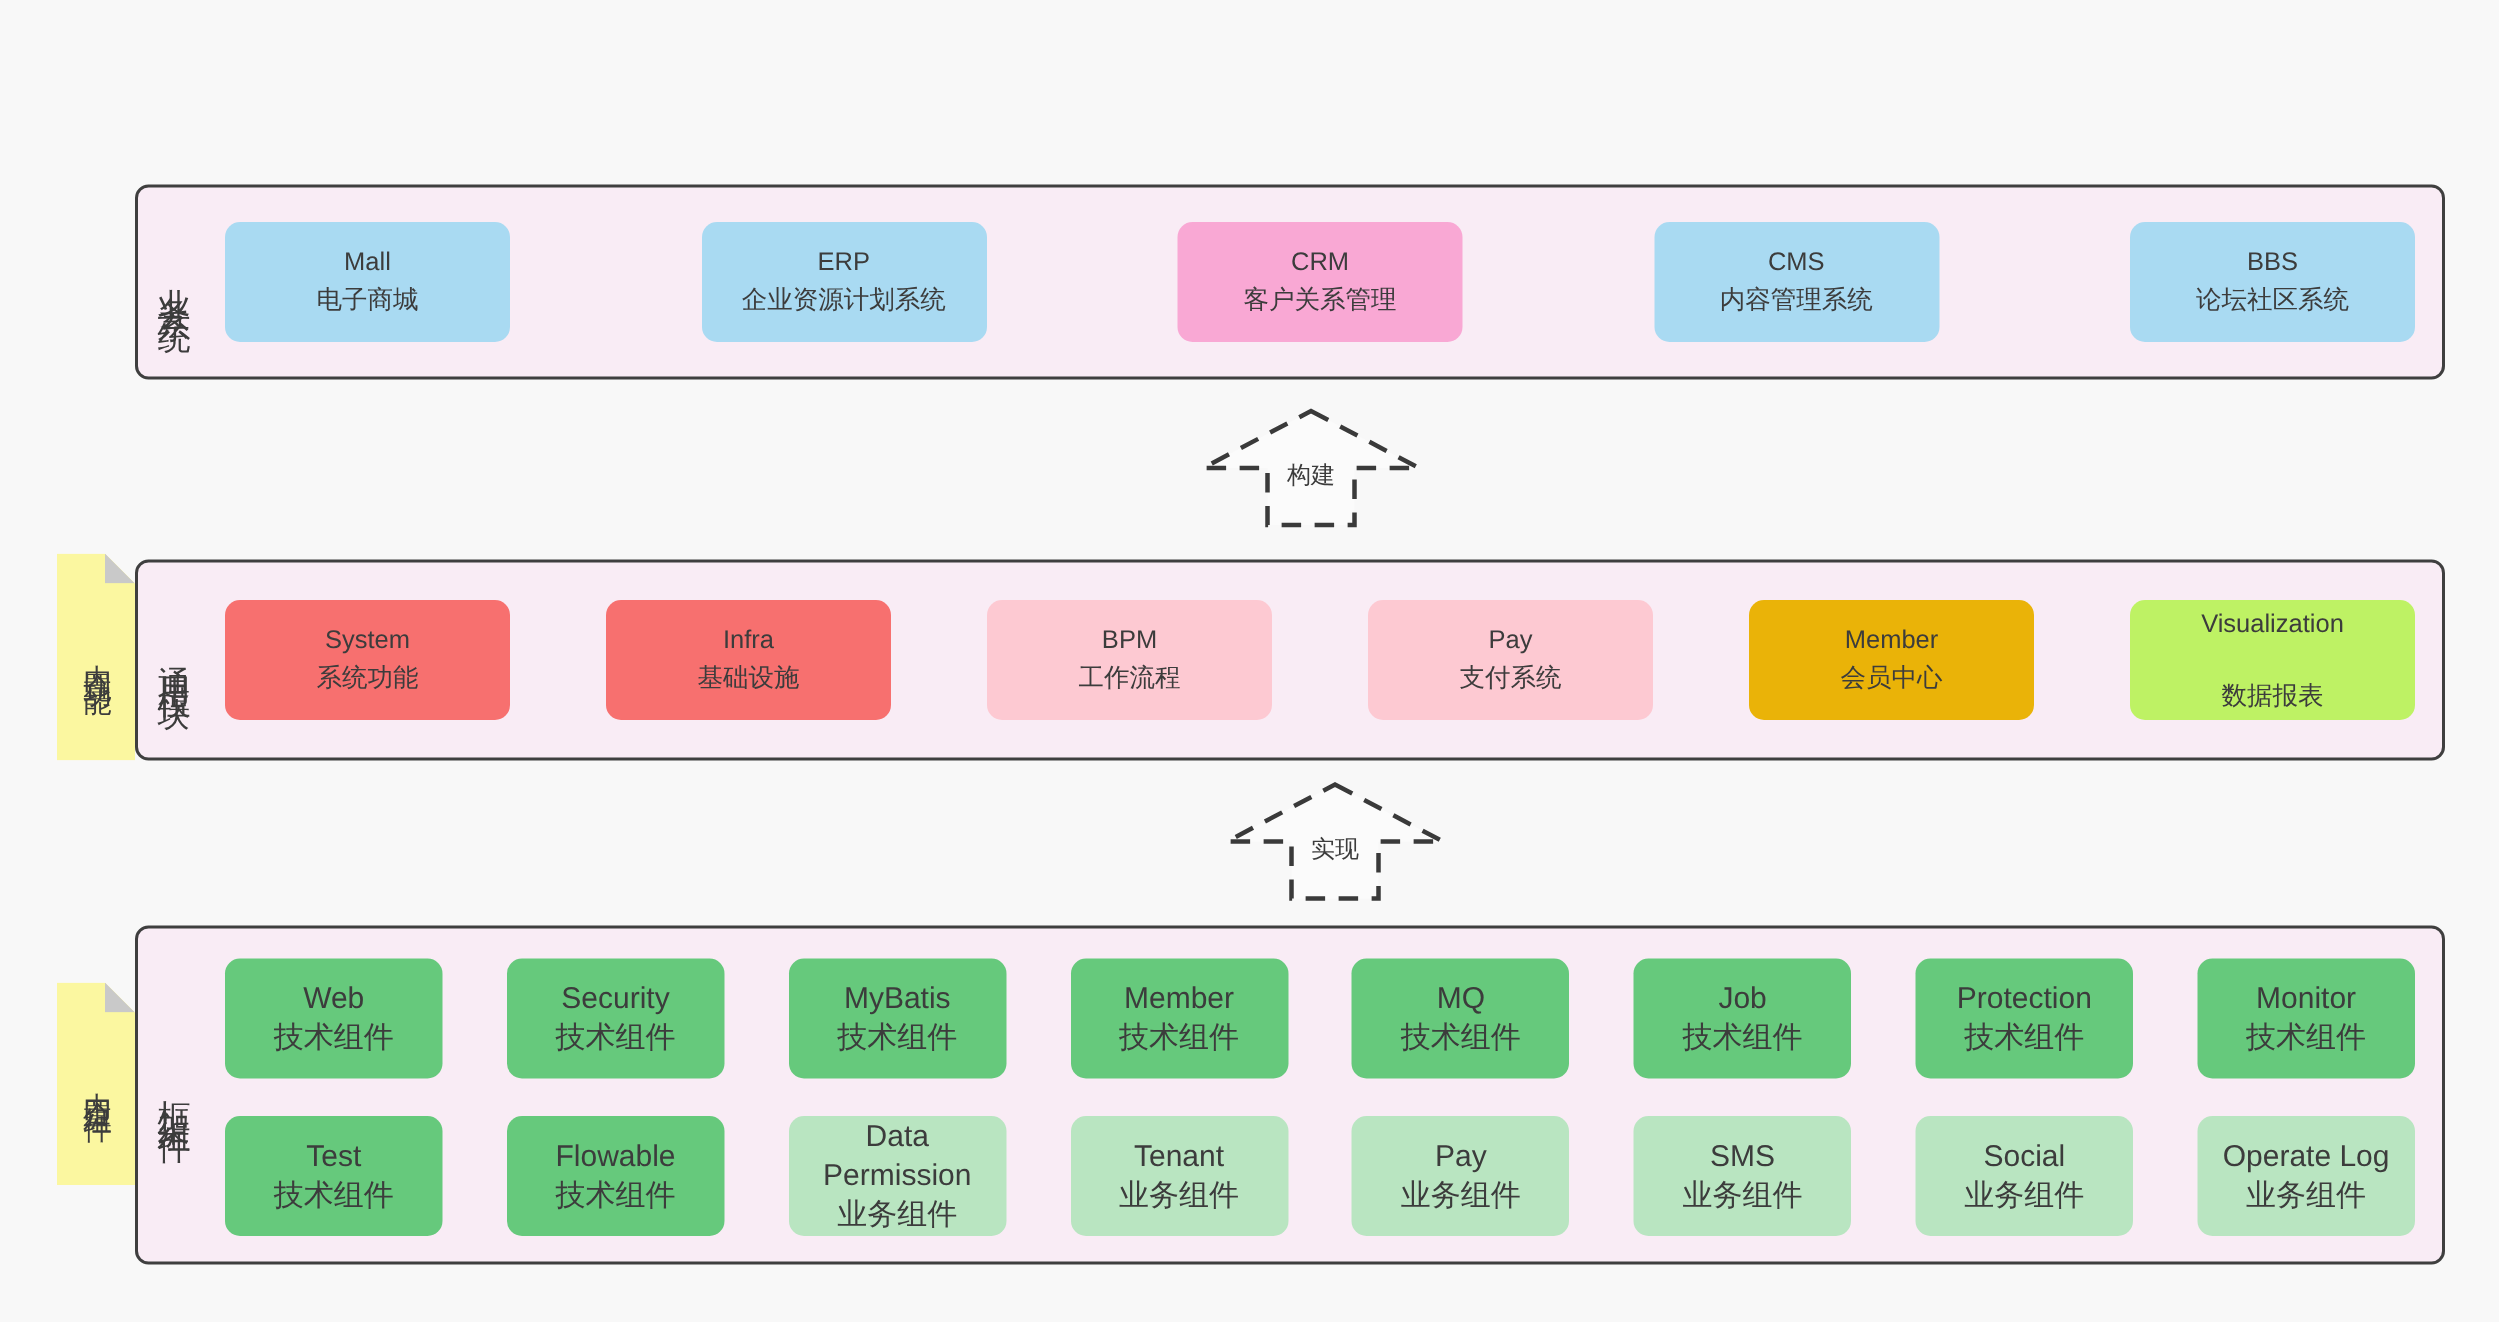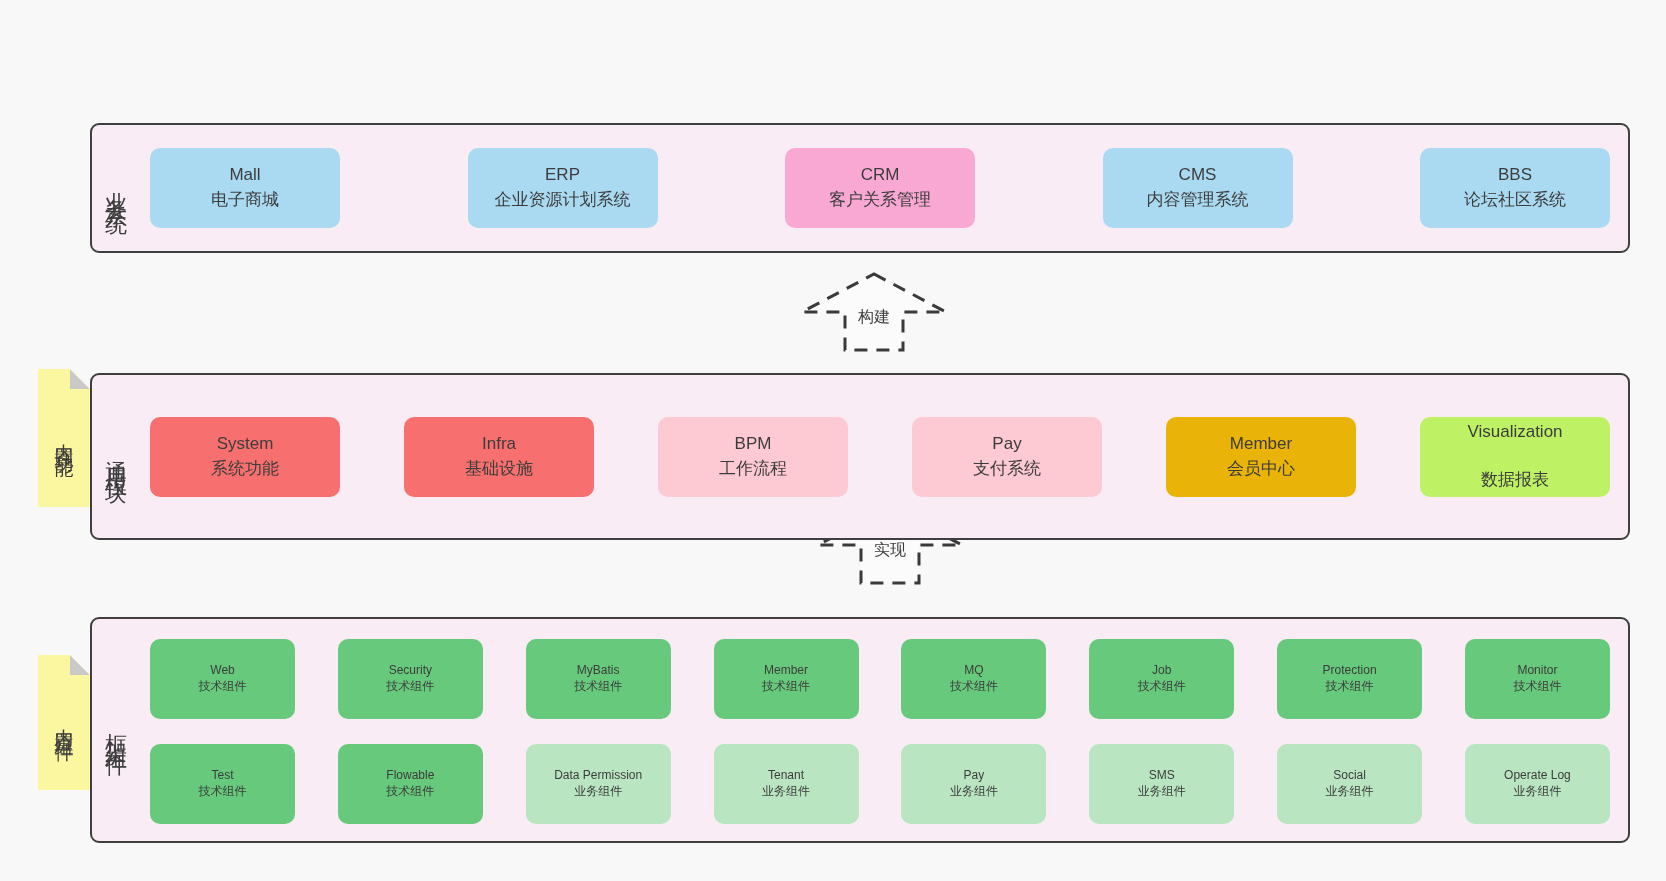--- a/index.html
+++ b/index.html
@@ -3,59 +3,59 @@
 <meta charset="utf-8">
 <style>
   html,body{margin:0;padding:0;background:#f8f8f8;}
   .stage{position:relative;width:1666px;height:881px;background:#f8f8f8;overflow:hidden;
          font-family:"Liberation Sans",sans-serif;color:#3c3c3c;}
 
   
   .band{position:absolute;left:90px;width:1540px;background:#f9ecf5;
         border:2px solid #3f3f3f;border-radius:9px;z-index:1;box-sizing:border-box;}
   .band-1{top:123px;height:130px;}
-  .band-2{top:373px;height:167px;}
+  .band-2{top:373px;height:134px;}
   .band-3{top:617px;height:226px;}
 
   .band-title{position:absolute;left:0;top:0;bottom:0;width:48px;
       display:flex;align-items:center;justify-content:center;
       writing-mode:vertical-rl;text-orientation:upright;
       font-size:22px;letter-spacing:7px;color:#3c3c3c;}
 
   .box-row{position:absolute;left:48px;right:0;display:flex;
       justify-content:space-between;align-items:center;
       padding:0 18px 0 10px;}
   .band-1 .box-row,.band-2 .box-row{top:0;bottom:0;}
   .band-3 .row-a{top:20px;height:80px;}
   .band-3 .row-b{top:125px;height:80px;}
 
   
   .box{height:80px;border-radius:10px;display:flex;flex-direction:column;
        justify-content:center;align-items:center;text-align:center;
        line-height:1.45;flex:0 0 auto;}
   .band-1 .box,.band-2 .box{width:190px;font-size:17px;}
-  .band-3 .box{width:145px;font-size:12px;line-height:1.3;padding:0 6px;box-sizing:border-box;}
+  .band-3 .box{width:145px;font-size:20px;line-height:1.3;padding:0 6px;box-sizing:border-box;}
   .box-name,.box-desc{width:100%;}
   .band-3 .box .box-name{padding:0 10px;box-sizing:border-box;}
 
   
   .sticky-note{position:absolute;left:38px;width:52px;background:#fbf7a0;z-index:0;
       clip-path:polygon(0 0,calc(100% - 20px) 0,100% 20px,100% 100%,0 100%);
       display:flex;align-items:center;justify-content:center;
       writing-mode:vertical-rl;text-orientation:upright;
       font-size:19px;letter-spacing:5px;color:#3c3c3c;}
   .note-1{top:369px;height:138px;}
   .note-2{top:655px;height:135px;}
   .note-fold{position:absolute;top:0;right:0;width:20px;height:20px;background:#c9c9c9;
       clip-path:polygon(0 0,100% 100%,0 100%);}
 
   
   .arrow{position:absolute;width:150px;height:80px;z-index:0;}
   .arrow-1{left:799px;top:272px;}
-  .arrow-2{left:815px;top:505px;}
+  .arrow-2{left:815px;top:521px;}
   .arrow svg{position:absolute;left:0;top:0;}
   .arrow-label{position:absolute;left:50%;top:34px;transform:translateX(-50%);
       background:#fbfbfb;padding:1px 3px;font-size:16px;white-space:nowrap;color:#3c3c3c;}
 </style>
 </head>
 <body>
 
 <div class="stage">
 
   <section class="band band-1">

